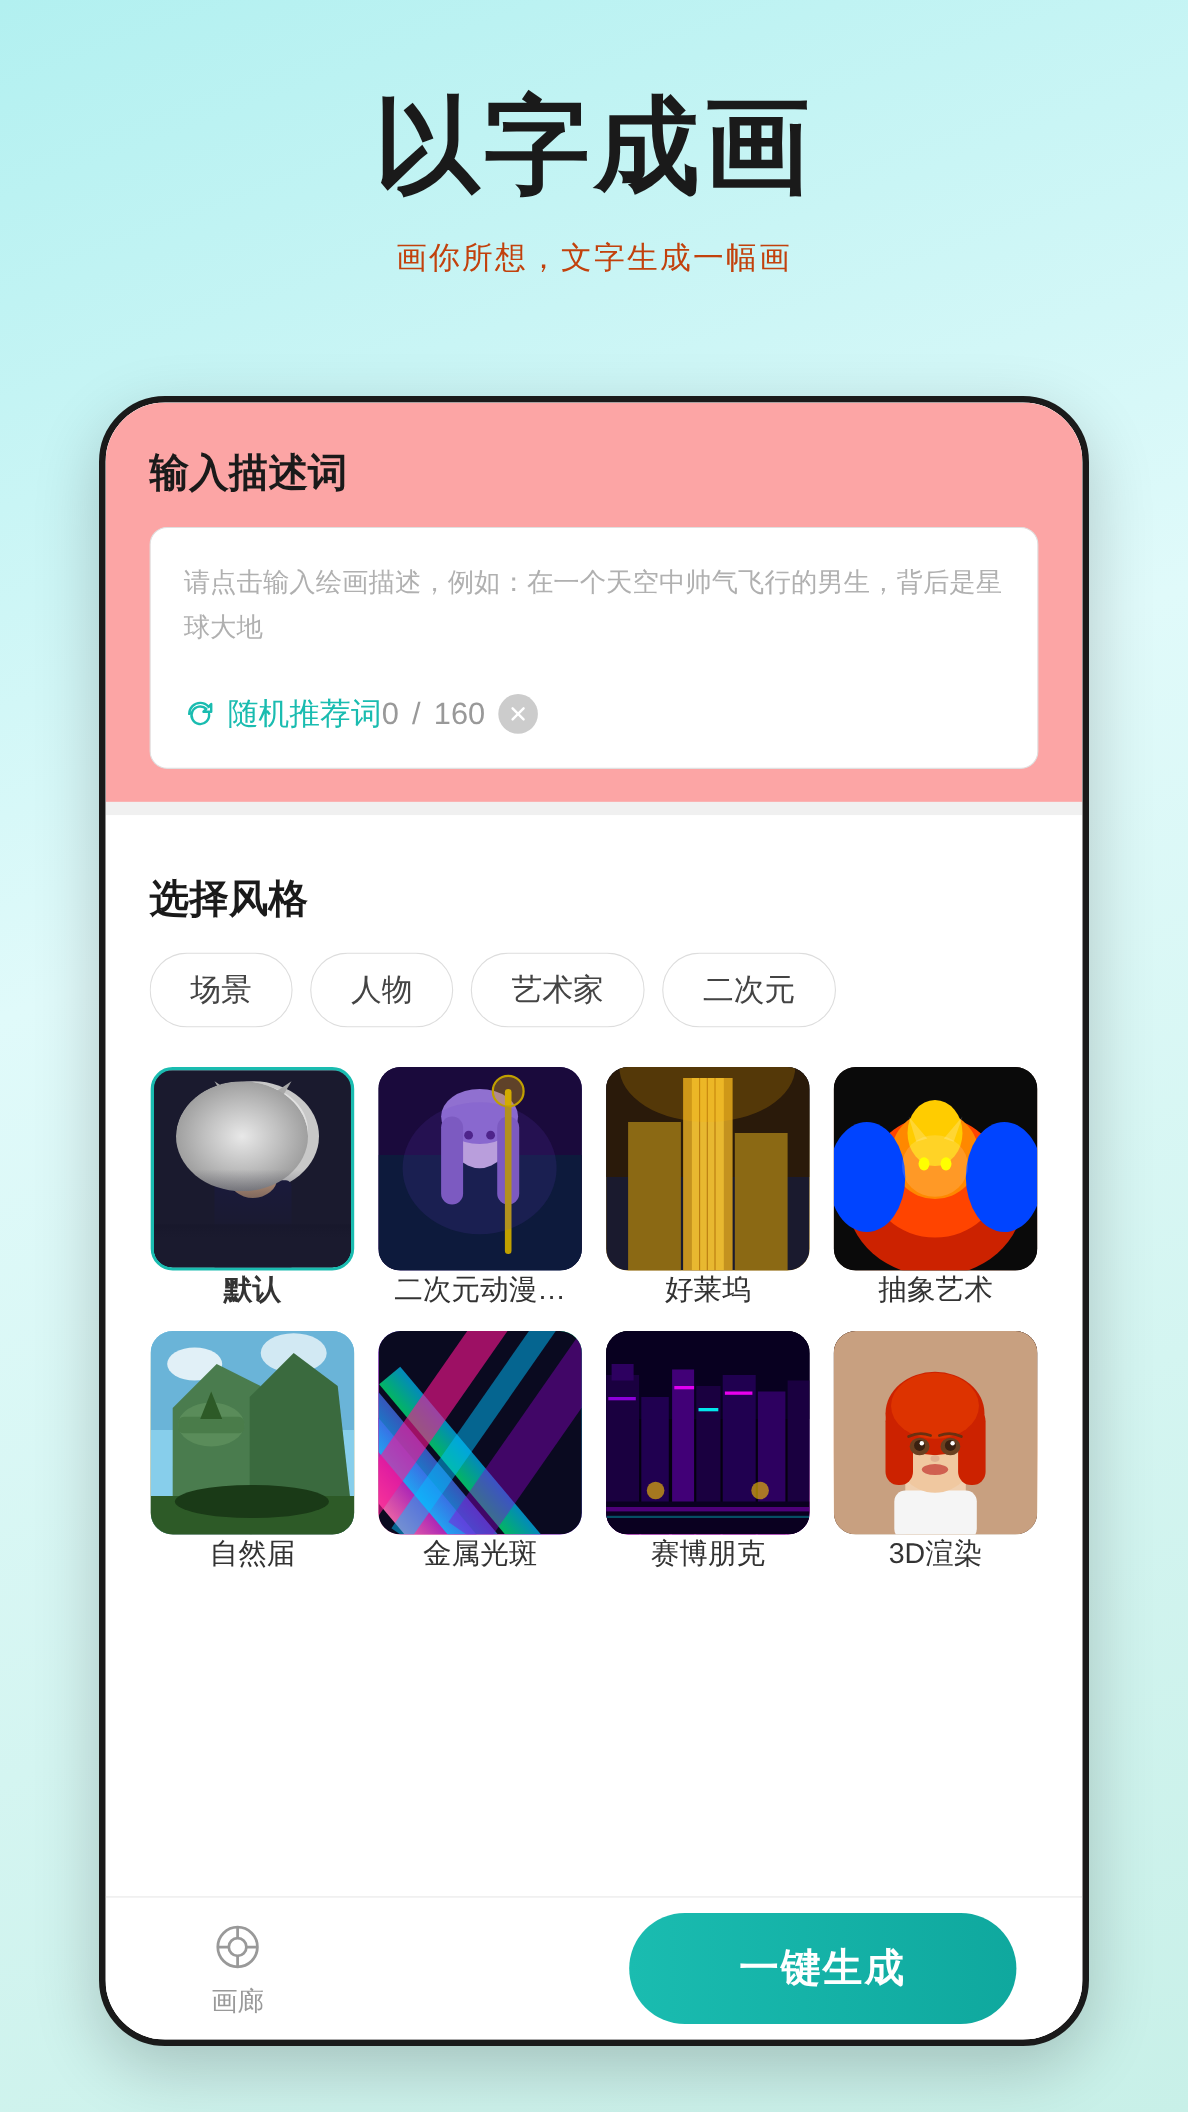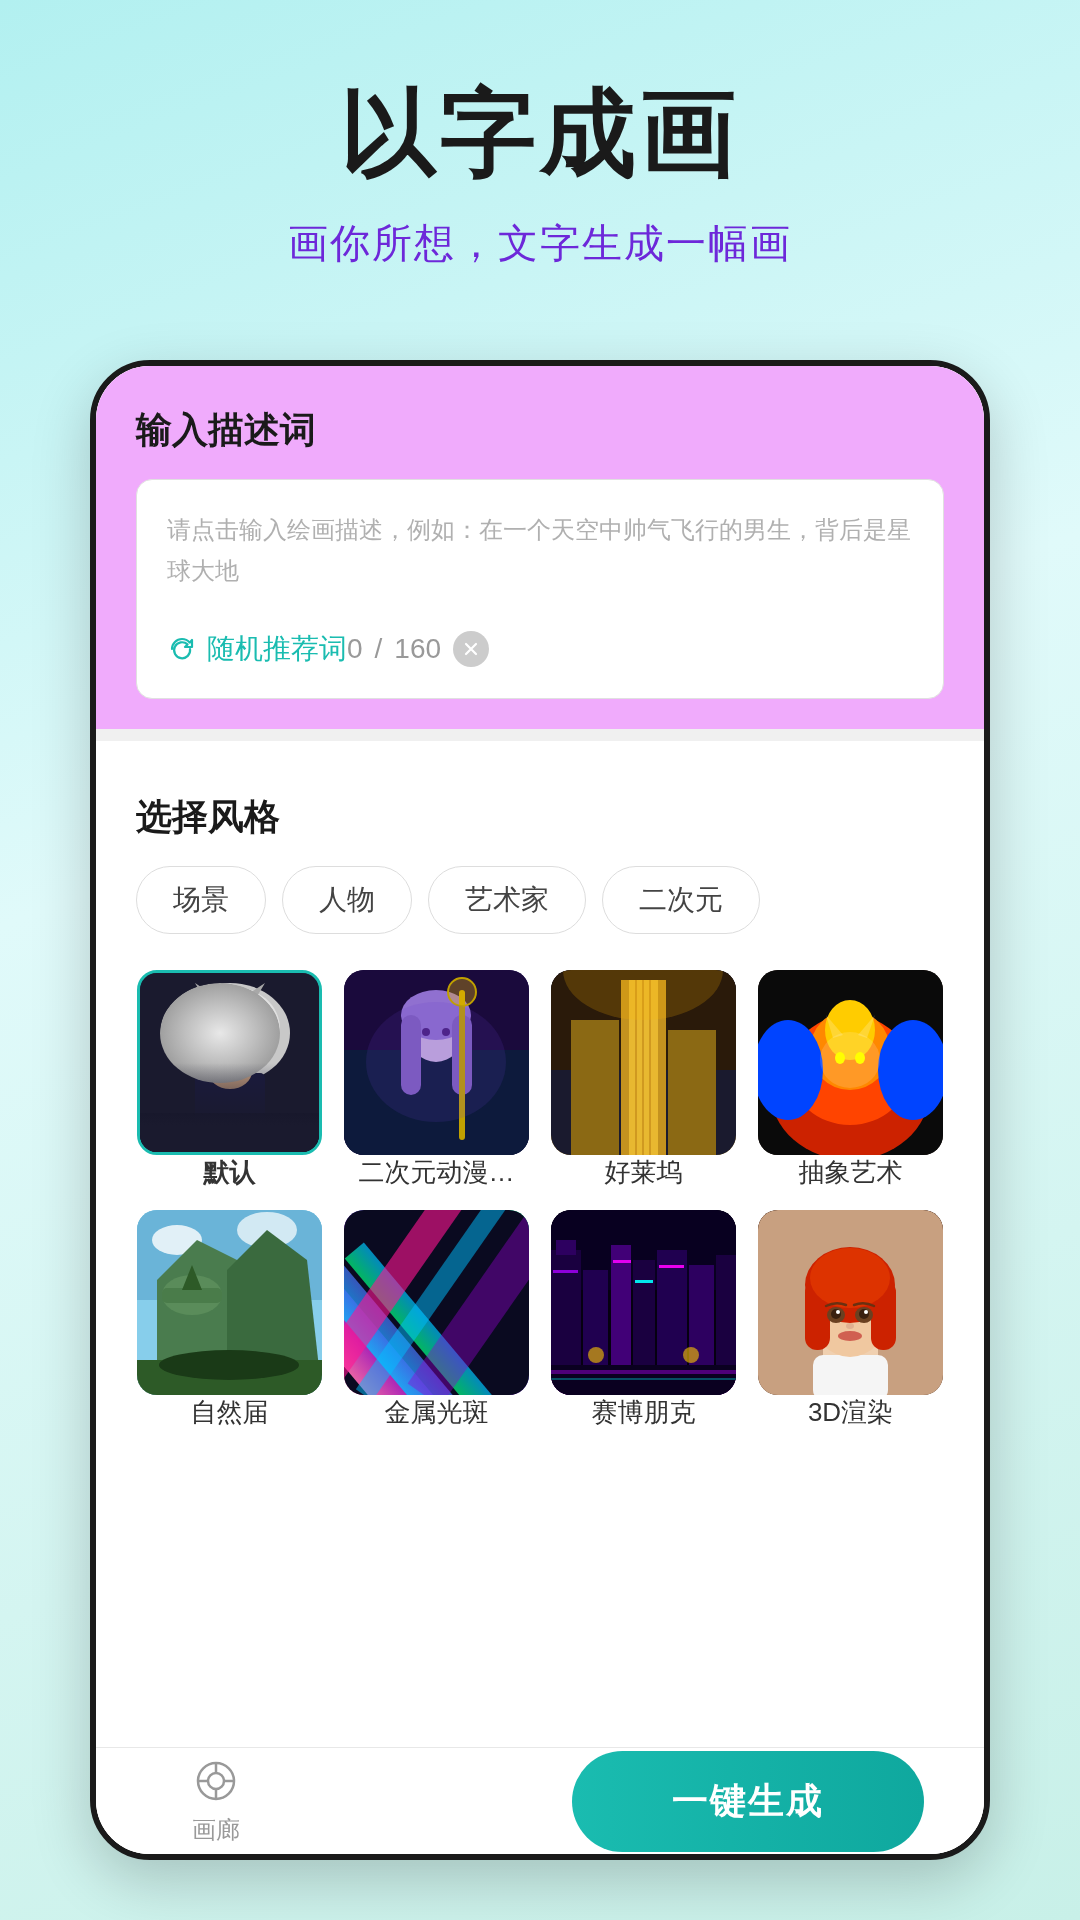--- a/index.html
+++ b/index.html
@@ -23,22 +23,22 @@
     .main-title {
       font-size: 96px;
       font-weight: 900;
       color: #1a1a1a;
       letter-spacing: 4px;
       line-height: 1.1;
       margin-bottom: 30px;
     }
 
     .sub-title {
-      font-size: 40px;
-      color: #6d28d9;
+      font-size: 28px;
+      color: #c2410c;
       font-weight: 400;
       letter-spacing: 2px;
     }
 
     .phone-frame {
       position: absolute;
       top: 360px;
       left: 50%;
       transform: translateX(-50%);
       width: 900px;
@@ -54,21 +54,21 @@
       width: 100%;
       height: 100%;
       background: #f5f5f5;
       overflow: hidden;
       display: flex;
       flex-direction: column;
     }
 
     
     .input-section {
-      background: #f0abfc;
+      background: #fca5a5;
       padding: 40px 40px 30px;
     }
 
     .section-label {
       font-size: 36px;
       font-weight: 700;
       color: #1a1a1a;
       margin-bottom: 24px;
     }
 
@@ -257,21 +257,21 @@
     }
 
     .style-name.bold {
       font-weight: 700;
     }
 
     
     .bottom-bar {
       background: white;
       border-top: 1px solid #e8e8e8;
-      height: 107px;
+      height: 130px;
       display: flex;
       align-items: center;
       padding: 0 60px;
       justify-content: space-between;
     }
 
     .bottom-tab {
       display: flex;
       flex-direction: column;
       align-items: center;

